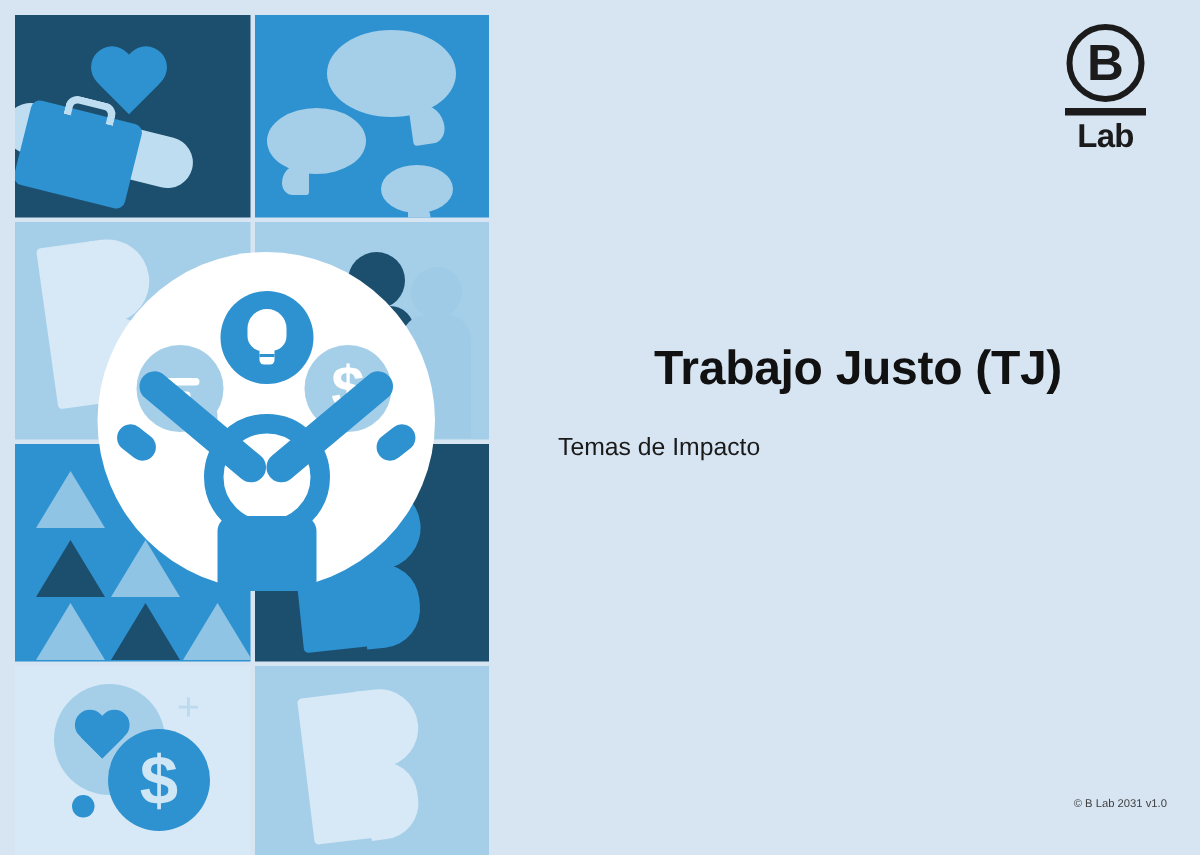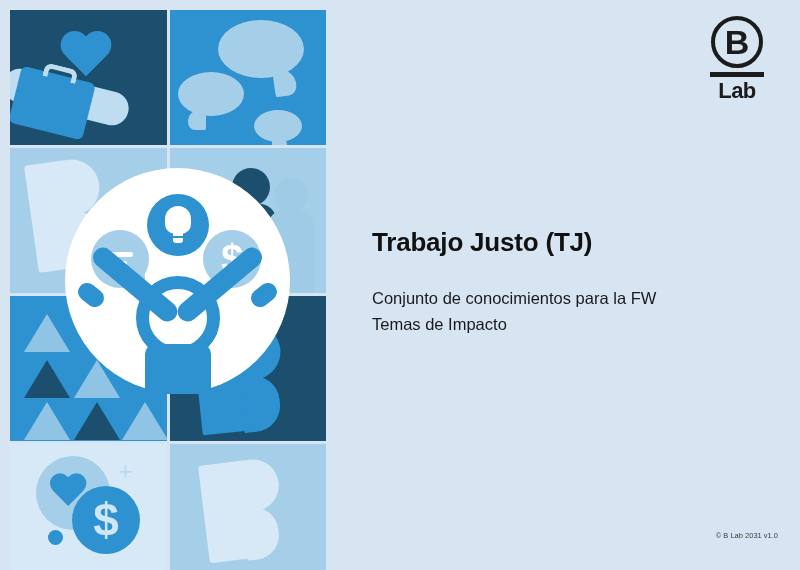--- a/index.html
+++ b/index.html
@@ -439,24 +439,25 @@
     font-weight: bold;
     color: #1b1b1b;
     letter-spacing: -0.5px;
     line-height: 1.05;
   }
 
   .title {
     position: absolute;
     left: 372px; top: 227px;
     width: 400px;
-    font-size: 26px;
+    font-size: 32px;
     font-weight: bold;
     color: #111111;
     letter-spacing: -0.2px;
+    text-align: center;
   }
 
   .subtitle {
     position: absolute;
     left: 372px; top: 286px;
     width: 370px;
     font-size: 16.5px;
     color: #1a1a1a;
     line-height: 1.55;
   }
@@ -576,18 +577,17 @@
 
   <div class="logo">
     <div class="logo-circle">B</div>
     <div class="logo-rule"></div>
     <div class="logo-word">Lab</div>
   </div>
 
   <div class="title">Trabajo Justo (TJ)</div>
 
   <div class="subtitle">
-    <div>Conjunto de conocimientos para la FW</div>
     <div>Temas de Impacto</div>
   </div>
 
   <div class="footer">© B Lab 2031 v1.0</div>
 </div>
 
 </body></html>

